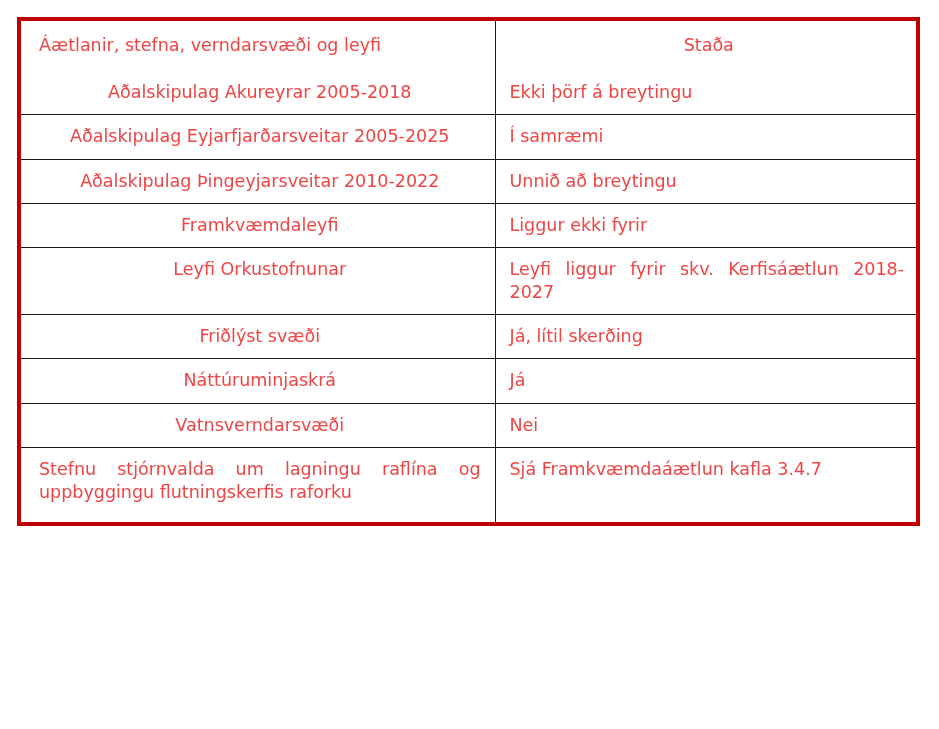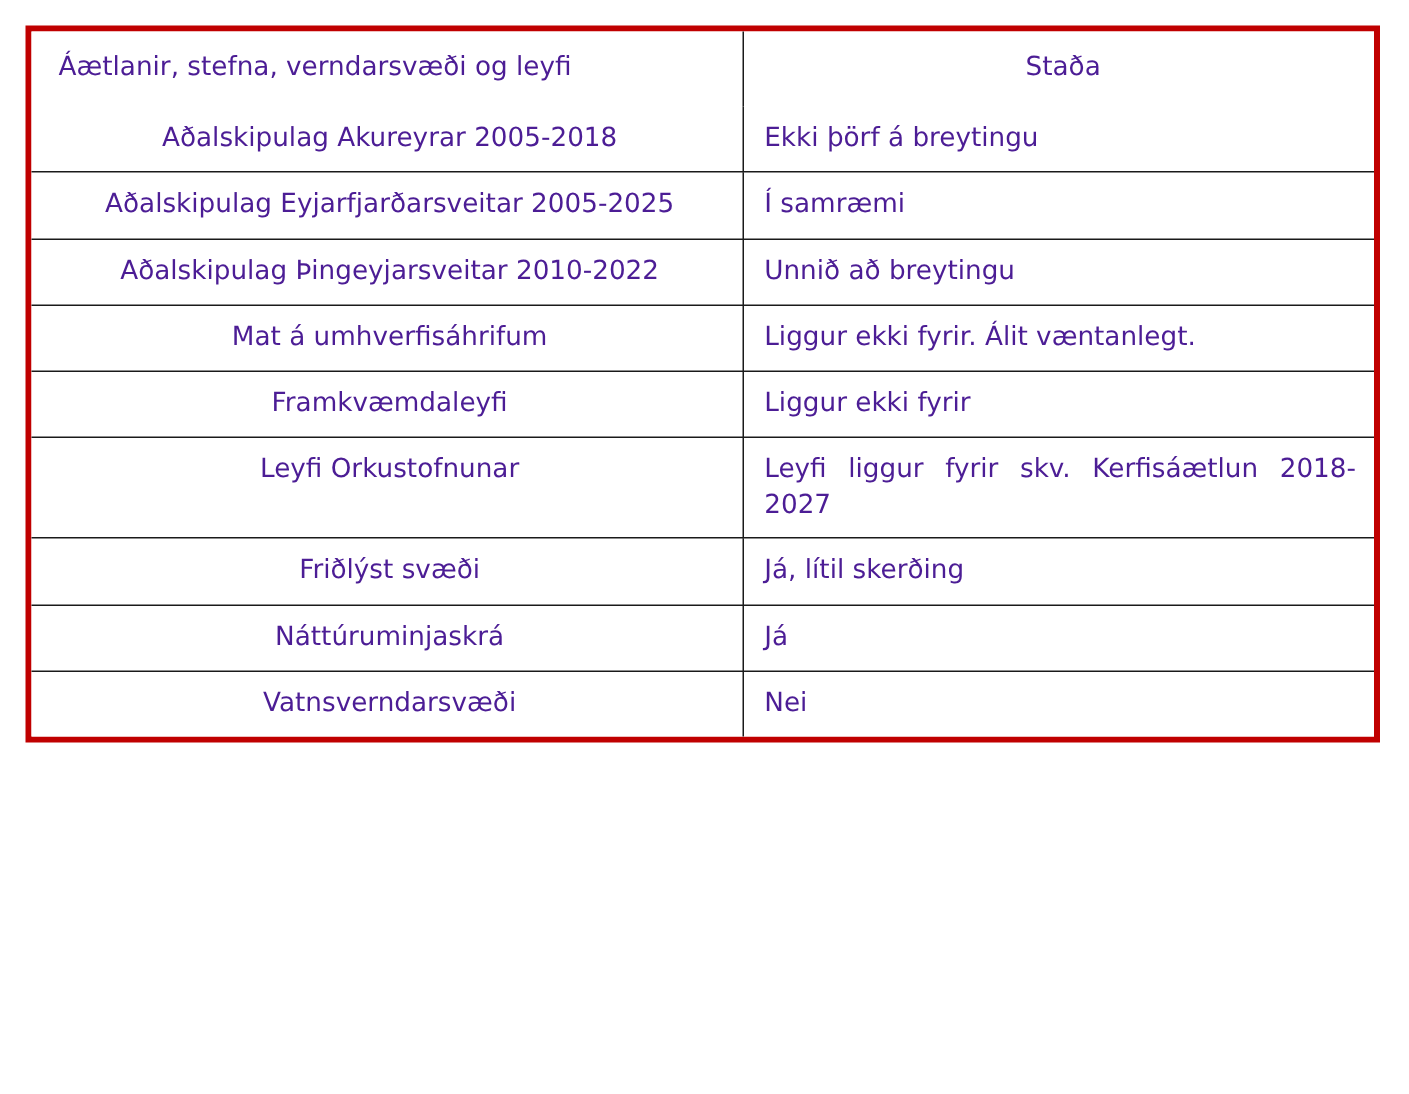--- a/index.html
+++ b/index.html
@@ -36,21 +36,21 @@
   }
   table.status-table col.c1 { width: 474px; }
   table.status-table col.c2 { width: 421px; }
 
   table.status-table th,
   table.status-table td {
     border: 1.3px solid #1a1a1a;
     vertical-align: top;
     font-size: 17.5px;
     line-height: 1.33;
-    color: #4c1d95;
+    color: #ef4444;
     font-weight: normal;
   }
   
   table.status-table tr > *:first-child { border-left: none; }
   table.status-table tr > *:last-child  { border-right: none; }
   table.status-table tr:first-child > * { border-top: none; }
   table.status-table tr:last-child  > * { border-bottom: none; }
 
   th.head-left {
     text-align: left;
@@ -105,39 +105,39 @@
         </tr>
         <tr>
           <td class="cell-left">Aðalskipulag Eyjarfjarðarsveitar 2005-2025</td>
           <td class="cell-right">Í samræmi</td>
         </tr>
         <tr>
           <td class="cell-left">Aðalskipulag Þingeyjarsveitar 2010-2022</td>
           <td class="cell-right">Unnið að breytingu</td>
         </tr>
         <tr>
-          <td class="cell-left">Mat á umhverfisáhrifum</td>
-          <td class="cell-right">Liggur ekki fyrir. Álit væntanlegt.</td>
-        </tr>
-        <tr>
           <td class="cell-left">Framkvæmdaleyfi</td>
           <td class="cell-right">Liggur ekki fyrir</td>
         </tr>
         <tr>
           <td class="cell-left tall">Leyfi Orkustofnunar</td>
           <td class="cell-right tall justify">Leyfi liggur fyrir skv. Kerfisáætlun 2018-2027</td>
         </tr>
         <tr>
           <td class="cell-left">Friðlýst svæði</td>
           <td class="cell-right">Já, lítil skerðing</td>
         </tr>
         <tr>
           <td class="cell-left">Náttúruminjaskrá</td>
           <td class="cell-right">Já</td>
         </tr>
         <tr>
           <td class="cell-left">Vatnsverndarsvæði</td>
           <td class="cell-right">Nei</td>
         </tr>
+        <tr>
+          <td class="cell-left tall2 justify">Stefnu stjórnvalda um lagningu raflína og uppbyggingu flutningskerfis raforku</td>
+          <td class="cell-right tall2">Sjá Framkvæmdaáætlun kafla 3.4.7</td>
+        </tr>
       </tbody>
     </table>
   </div>
 </div>
 
 </body></html>

